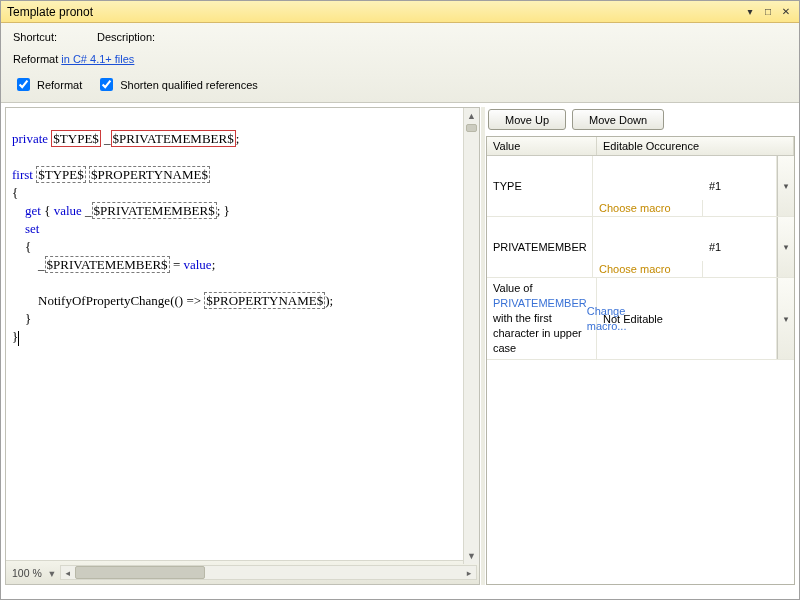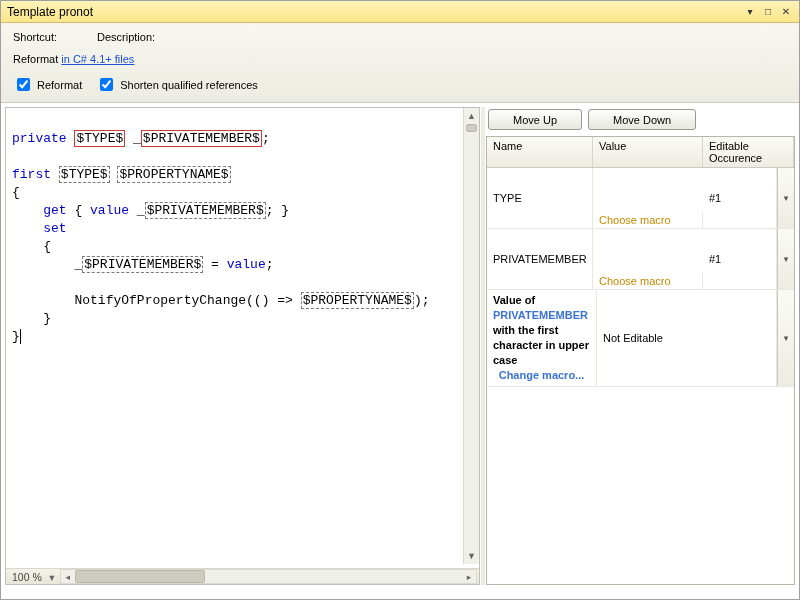--- a/index.html
+++ b/index.html
@@ -60,42 +60,42 @@
   width: 475px;
   border: 1px solid #c0c0b6;
   margin: 4px 1px 4px 4px;
   position: relative;
   background: #fff;
   display: flex;
   flex-direction: column;
 }
 .editor {
   flex: 1;
-  font-family: Liberation Mono, monospace;
+  font-family: Liberation Serif, serif;
   font-size: 13px;
   line-height: 18px;
   padding: 4px 6px;
   color: #000;
   white-space: pre;
   overflow: hidden;
   position: relative;
 }
 .kw { color: #0000d0; }
 .tok-red { border: 1px solid #cc3b3b; padding: 0 1px; display: inline-block; line-height: 15px; }
 .tok-dot { border: 1px dashed #7a7a7a; padding: 0 1px; display: inline-block; line-height: 15px; }
 .caret { border-left: 1px solid #000; height: 15px; display: inline-block; vertical-align: middle; margin-left: 0px; }
 .vscroll {
   position: absolute; right: 0; top: 0; bottom: 20px; width: 16px;
   background: #f0f0ea; border-left: 1px solid #d8d8cd;
 }
 .vscroll .arrow { height: 16px; display:flex; align-items:center; justify-content:center; font-size:9px; color:#666; }
 .vscroll .thumb { background:#ccccc0; border:1px solid #b8b8a8; margin:0 2px; border-radius:2px; }
 
 .zoombar {
-  height: 16px;
+  height: 24px;
   border-top: 1px solid #d8d8cd;
   display: flex; align-items: center;
   font-size: 10.5px; color:#444;
   background: linear-gradient(#f3f3ea, #e6e6da);
 }
 .zoombar .zval { padding: 0 4px 0 6px; }
 .zoombar .zdrop { width:12px; text-align:center; color:#666; }
 .zoombar .hscroll {
   flex:1; height:15px; margin:0 2px;
   background:#f0f0ea; border:1px solid #d8d8cd;
@@ -111,21 +111,21 @@
   flex:1;
   margin: 4px 4px 4px 1px;
   display:flex; flex-direction:column;
 }
 .btnrow { display:flex; gap:6px; padding: 2px 0 6px 2px; }
 .winbtn {
   background: linear-gradient(#fdfdfd,#e8e8e0);
   border: 1px solid #9a9a8c;
   border-radius: 3px;
   height: 21px;
-  padding: 0 24px;
+  padding: 0 16px;
   font-size: 11px;
   font-family: inherit;
 }
 .grid {
   border:1px solid #b5b5a8;
   flex:1; display:flex; flex-direction:column;
   background:#fff;
   font-size:11px;
 }
 .grid .hdr {
@@ -153,21 +153,21 @@
 .macro { color:#c48a00;margin-top:44px; }
 .linkblue { color:#3a72d6; }
 .ddcell {
   background: linear-gradient(#fbfbf6,#ecece2);
   border-left:1px solid #c9c9bf !important;
   border-right:none !important;
   width:17px; justify-content:center;
   font-size:9px; color:#555;
 }
 .grid .rest { flex:1; }
-.mult { flex-direction:column; align-items:center; line-height:15px; padding-top:3px !important; padding-bottom:3px !important;font-weight:bold; }
+.mult { align-items:center; line-height:15px; padding-top:3px !important; padding-bottom:3px !important; }
 </style>
 </head>
 <body>
 
 <div class="titlebar">
   <span class="title">Template pronot</span>
   <span class="wbtn">▾</span>
   <span class="wbtn">□</span>
   <span class="wbtn">✕</span>
 </div>
@@ -229,21 +229,20 @@
 
   <div class="splitter"></div>
 
   <div class="right">
     <div class="btnrow">
       <button class="winbtn">Move Up</button>
       <button class="winbtn">Move Down</button>
     </div>
     <div class="grid">
       <div class="hdr">
-        <div class="col-name">Name</div>
         <div class="col-value">Value</div>
         <div class="col-occ">Editable Occurence</div>
       </div>
       <div class="row2">
         <div class="col-name">TYPE</div>
         <div class="col-value macro">Choose macro</div>
         <div class="col-occ">#1</div>
         <div class="ddcell">▾</div>
       </div>
       <div class="row2">

